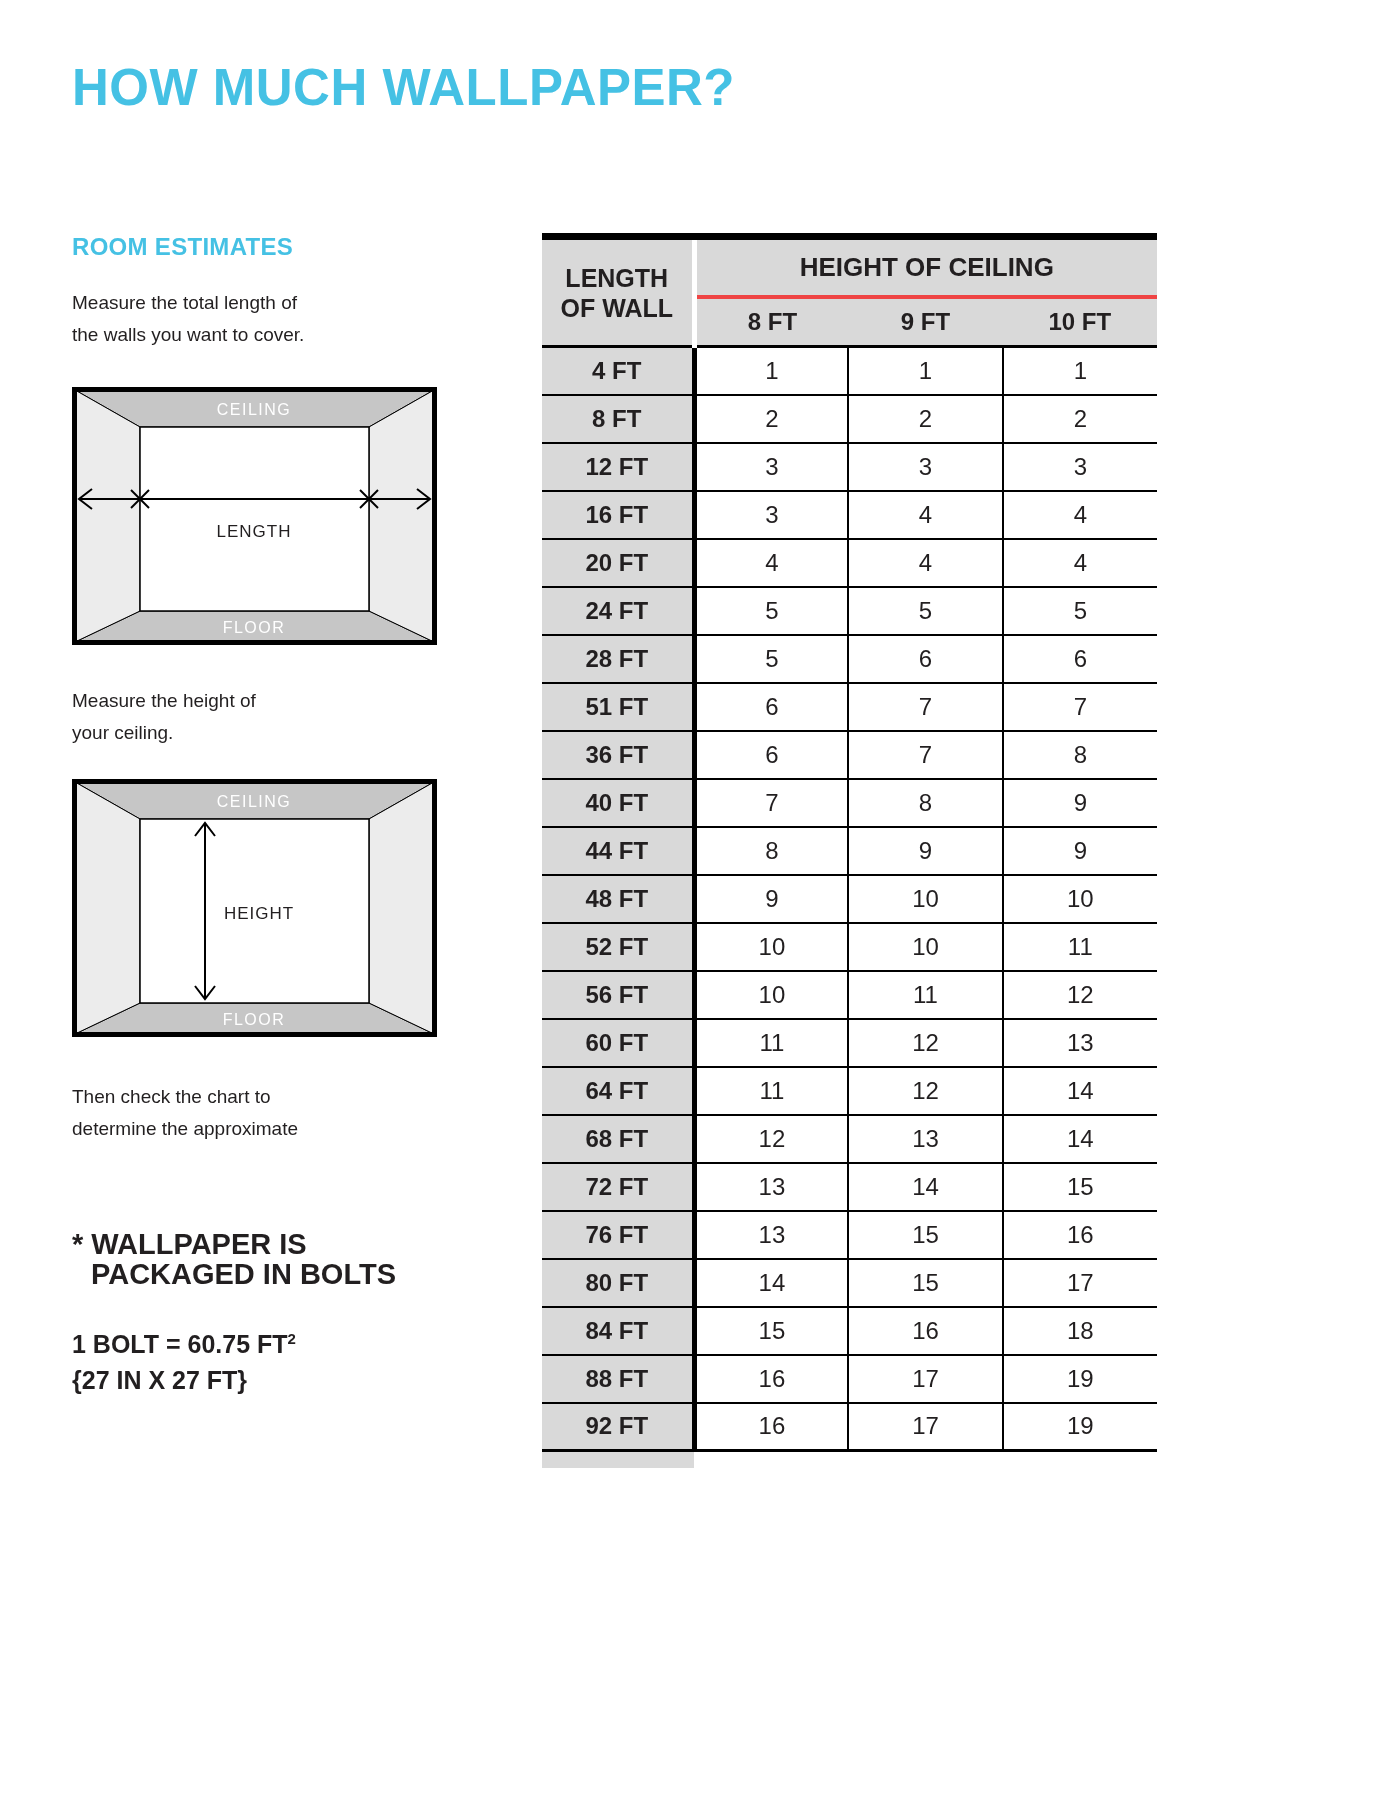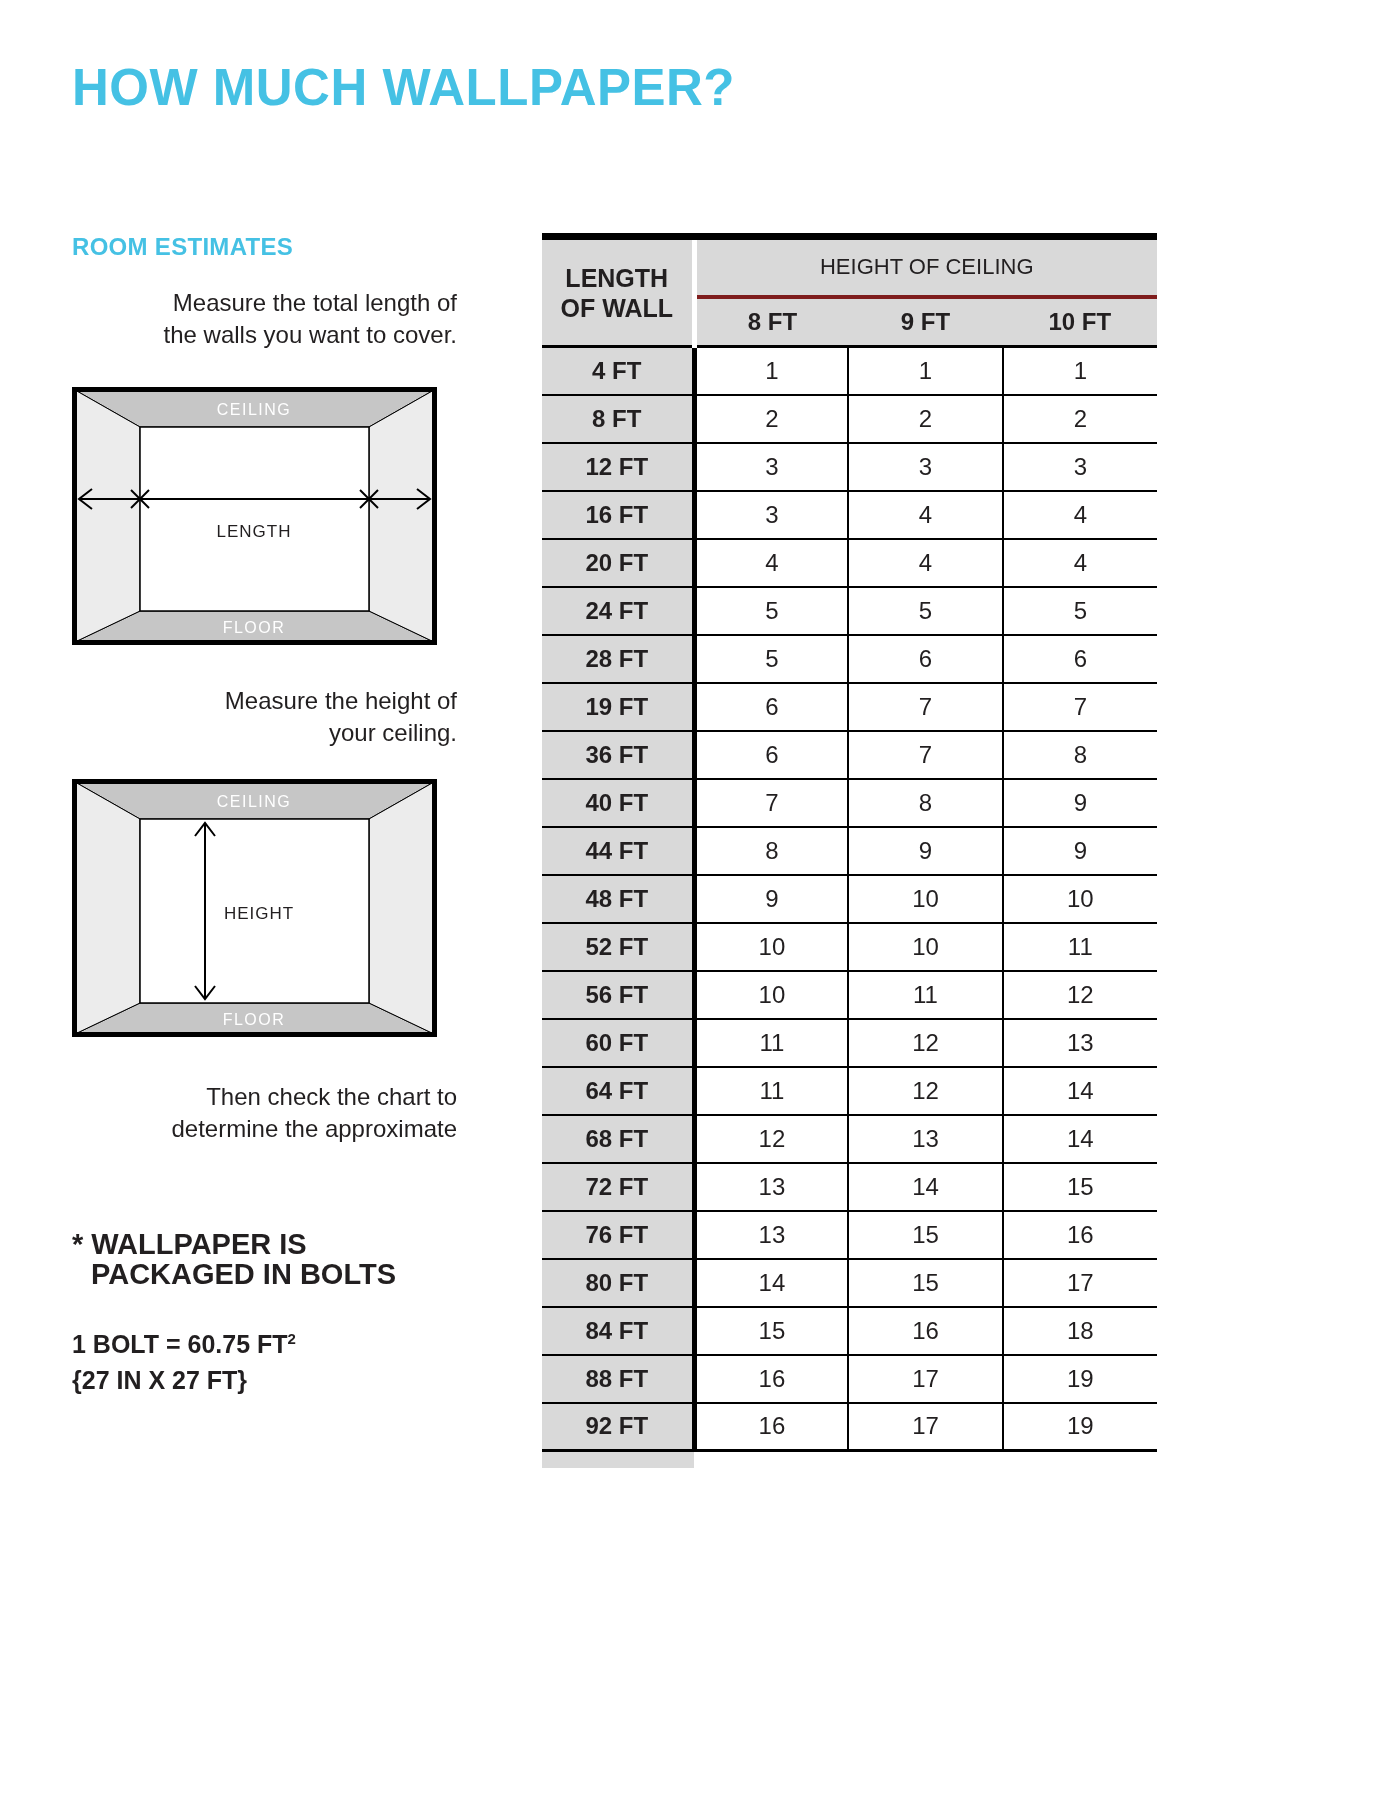--- a/index.html
+++ b/index.html
@@ -22,21 +22,21 @@
 
   .columns { display:flex; align-items:flex-start; margin-top:116px;gap:15px; }
 
   .left-col { width:385px; flex:none; margin-right:70px; }
   .section-heading {
     color:var(--accent,#45C1E4);
     font-size:24px; font-weight:bold; letter-spacing:0.3px;
   }
   .left-col .section-heading { margin-bottom:26px; }
 
-  .instruction { font-size:24px; line-height:32px;text-align:right; }
+  .instruction { font-size:19px; line-height:32px; }
   .line { display:block; }
   .para1 { margin-bottom:36px; }
   .para2 { margin-bottom:30px; }
   .para3 { margin-bottom:84px; }
 
   .diagram { display:block; margin-bottom:40px; }
   .diagram-height { margin-bottom:44px; }
   .diagram text { font-family:"Liberation Sans", sans-serif; }
   .band  { fill:var(--band-gray,#c6c6c6); stroke:#000; stroke-width:1; }
   .wall  { fill:var(--wall-gray,#ececec); stroke:#000; stroke-width:1; }
@@ -63,23 +63,23 @@
   .bolts th, .bolts td { text-align:center; vertical-align:middle; }
   .len-head {
     width:152px;
     background:var(--cell-gray,#d9d9d9);
     font-size:25px; font-weight:bold; line-height:30px;
     border-right:5px solid #fff;
     border-bottom:3px solid #000;
   }
   .ceil-head {
     background:var(--cell-gray,#d9d9d9);
-    font-size:22px; font-weight:normal;
+    font-size:26px; font-weight:bold;
     height:60px;
-    border-bottom:4px solid #7f1d1d;
+    border-bottom:4px solid #ef4444;
   }
   .sub-head {
     background:var(--cell-gray,#d9d9d9);
     font-size:24px; font-weight:bold;
     height:50px;
     border-bottom:3px solid #000;
   }
   .bolts tbody td { height:48px; border-top:2px solid #000; }
   .bolts tbody td.len {
     background:var(--cell-gray,#d9d9d9);
@@ -220,21 +220,21 @@
               <td class="val">5</td>
               <td class="val">5</td>
             </tr>
             <tr>
               <td class="len">28 FT</td>
               <td class="val">5</td>
               <td class="val">6</td>
               <td class="val">6</td>
             </tr>
             <tr>
-              <td class="len">19 FT</td>
+              <td class="len">51 FT</td>
               <td class="val">6</td>
               <td class="val">7</td>
               <td class="val">7</td>
             </tr>
             <tr>
               <td class="len">36 FT</td>
               <td class="val">6</td>
               <td class="val">7</td>
               <td class="val">8</td>
             </tr>

